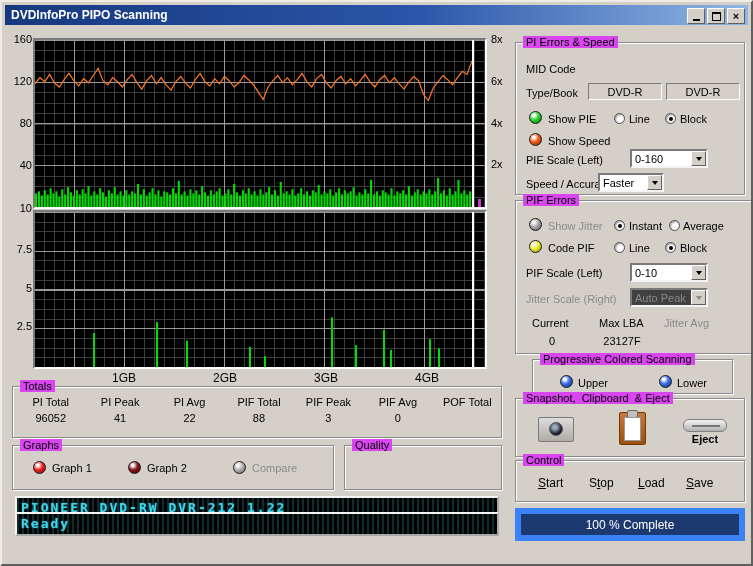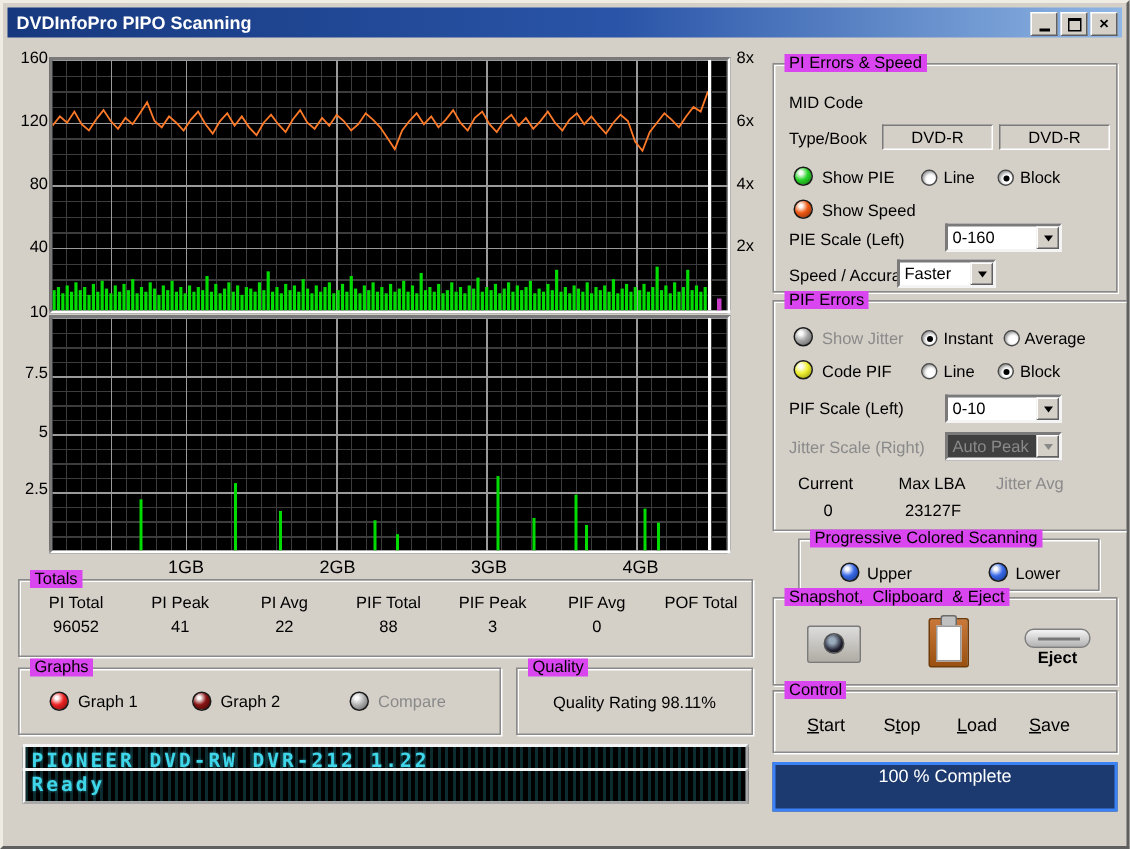--- a/index.html
+++ b/index.html
@@ -65,22 +65,22 @@
   .lcd{position:absolute;left:13px;width:476px;height:20px;background-color:#000;
     background-image:repeating-linear-gradient(90deg,#0c2c30 0 2px,#000 2px 5px);
     border:2px solid;border-color:#f4f4f4 #a8a8a8 #a8a8a8 #f4f4f4;
     font-family:"DejaVu Sans Mono",monospace;font-weight:bold;font-size:13px;letter-spacing:2px;
     color:#3fd6ea;line-height:19px;padding-left:4px;box-sizing:content-box;overflow:hidden;
     text-shadow:0 0 2px rgba(63,214,234,.55);}
   
   .ctl-link{position:absolute;font-size:12px;cursor:pointer;white-space:nowrap;}
   .ctl-link .key{text-decoration:underline;}
   
-  #progress{position:absolute;left:513px;top:506px;width:230px;height:33px;background:#1d3a70;border:2px solid #3b82f6;
-    color:#fff;font-size:12px;display:flex;justify-content:center;box-sizing:border-box;}
+  #progress{position:absolute;left:513px;top:506px;width:230px;height:33px;background:#1d3a70;border:6px solid #3b82f6;
+    color:#fff;font-size:12px;display:flex;align-items:center;justify-content:center;box-sizing:border-box;}
   
   #camera-icon{position:absolute;left:536px;top:415px;width:34px;height:23px;
     background:linear-gradient(#dcdcdc,#b0aca4);border:1px solid #7a7a7a;border-radius:2px;}
   #camera-icon .lens{position:absolute;left:10px;top:4px;width:14px;height:14px;border-radius:50%;
     background:radial-gradient(circle at 40% 35%,#9ab 0 2px,#223 60%,#000 100%);border:1px solid #555;box-sizing:border-box;}
   #clipboard-icon{position:absolute;left:617px;top:410px;width:25px;height:31px;
     background:linear-gradient(#c9783a,#9a5010);border:1px solid #6e3a08;border-radius:2px;}
   #clipboard-icon .clip{position:absolute;left:7px;top:-3px;width:9px;height:6px;background:#c0c0c0;border:1px solid #6a6a6a;border-radius:2px;}
   #clipboard-icon .paper{position:absolute;left:4px;top:4px;width:15px;height:22px;background:#fff;border:1px solid #9a9a9a;}
   #eject-icon{position:absolute;left:681px;top:417px;width:44px;height:13px;border-radius:6px;
@@ -327,21 +327,20 @@
   </div>
   <span class="led" style="left: 31px; top: 459px; background: radial-gradient(circle at 35% 30%, rgba(255, 255, 255, 0.95) 0px, rgba(255, 255, 255, 0.95) 1px, rgb(238, 34, 34) 45%, rgb(110, 10, 10) 100%);"></span>
   <span class="lbl" style="left:50px;top:460px">Graph 1</span>
   <span class="led" style="left: 126px; top: 459px; background: radial-gradient(circle at 35% 30%, rgba(255, 255, 255, 0.95) 0px, rgba(255, 255, 255, 0.95) 1px, rgb(138, 20, 20) 45%, rgb(58, 6, 6) 100%);"></span>
   <span class="lbl" style="left:145px;top:460px">Graph 2</span>
   <span class="led" style="left: 231px; top: 459px; background: radial-gradient(circle at 35% 30%, rgba(255, 255, 255, 0.95) 0px, rgba(255, 255, 255, 0.95) 1px, rgb(180, 180, 180) 45%, rgb(90, 90, 90) 100%);"></span>
   <span class="lbl dis" style="left:250px;top:460px">Compare</span>
 
   <div class="grp" style="left:342px;top:443px;width:158px;height:45px">
     <span class="legend">Quality</span>
-    <span class="lbl" style="left:0;right:0;top:17px;text-align:center;position:absolute">Quality Rating 98.11%</span>
   </div>
 
   <div class="lcd" style="top:494px">PIONEER DVD-RW   DVR-212 1.22</div>
   <div class="lcd" style="top:510px">Ready</div>
 
   <div class="grp" style="left:513px;top:40px;width:230px;height:153px">
     <span class="legend">PI Errors &amp; Speed</span>
   </div>
   <span class="lbl" style="left:524px;top:61px">MID Code</span>
   <span class="lbl" style="left:524px;top:85px">Type/Book</span>

